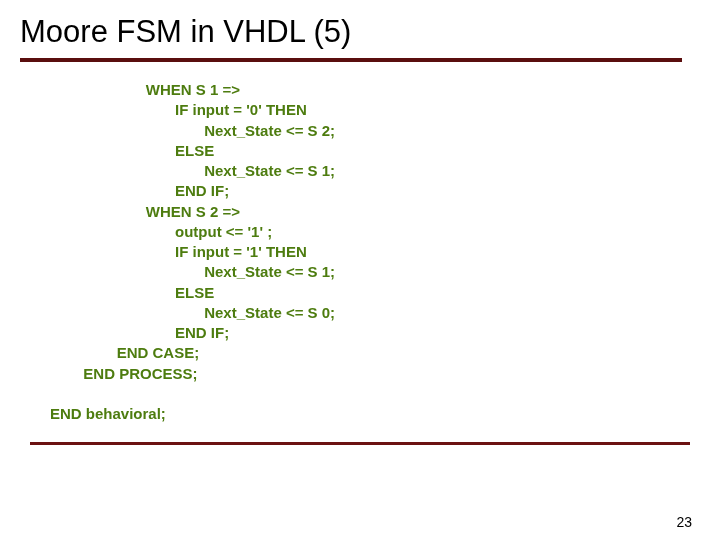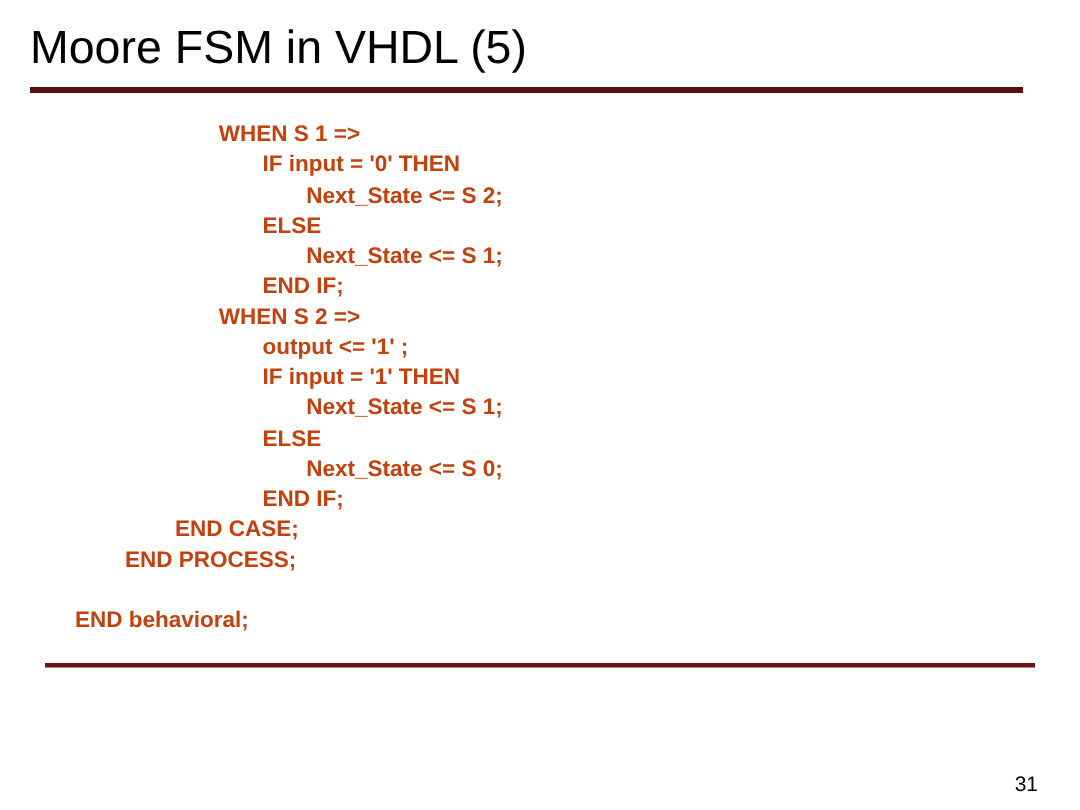--- a/index.html
+++ b/index.html
@@ -22,21 +22,21 @@
       padding: 14px 0 8px 20px;
     }
     .title-underline {
       height: 4px;
       background: #5a0e0e;
       margin: 0 38px 0 20px;
     }
     .code-block {
       font-size: 15px;
       font-weight: bold;
-      color: #c2410c;
+      color: #4d7c0f;
       white-space: pre;
       padding: 18px 0 0 50px;
       line-height: 1.35;
       font-family: Arial, Helvetica, sans-serif;
     }
     .bottom-rule {
       height: 3px;
       background: #6b1212;
       margin: 18px 30px 0 30px;
     }
@@ -67,13 +67,13 @@
                               ELSE
                                      Next_State &lt;= S 0;
                               END IF;
                 END CASE;
         END PROCESS;
 
 END behavioral;</div>
 
 <div class="bottom-rule"></div>
 
-<div class="page-number">31</div>
+<div class="page-number">23</div>
 
 </body></html>

